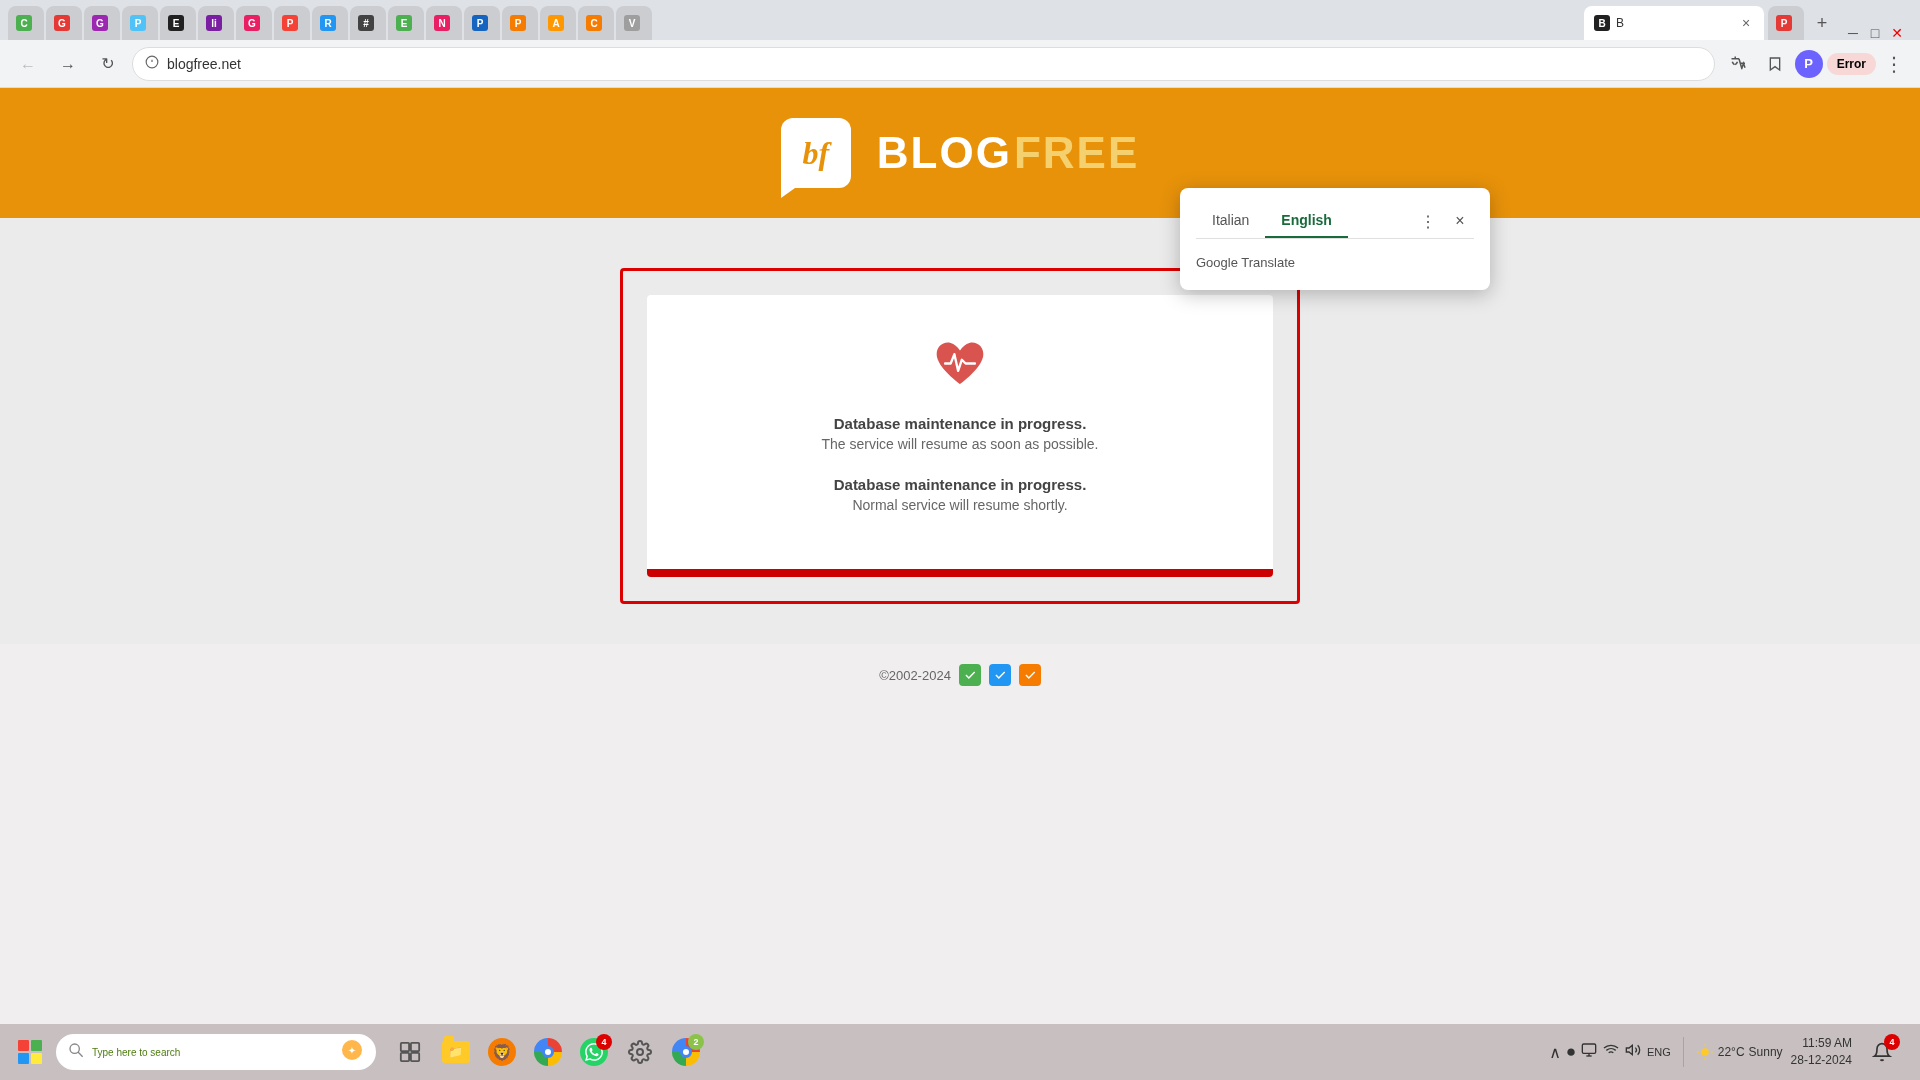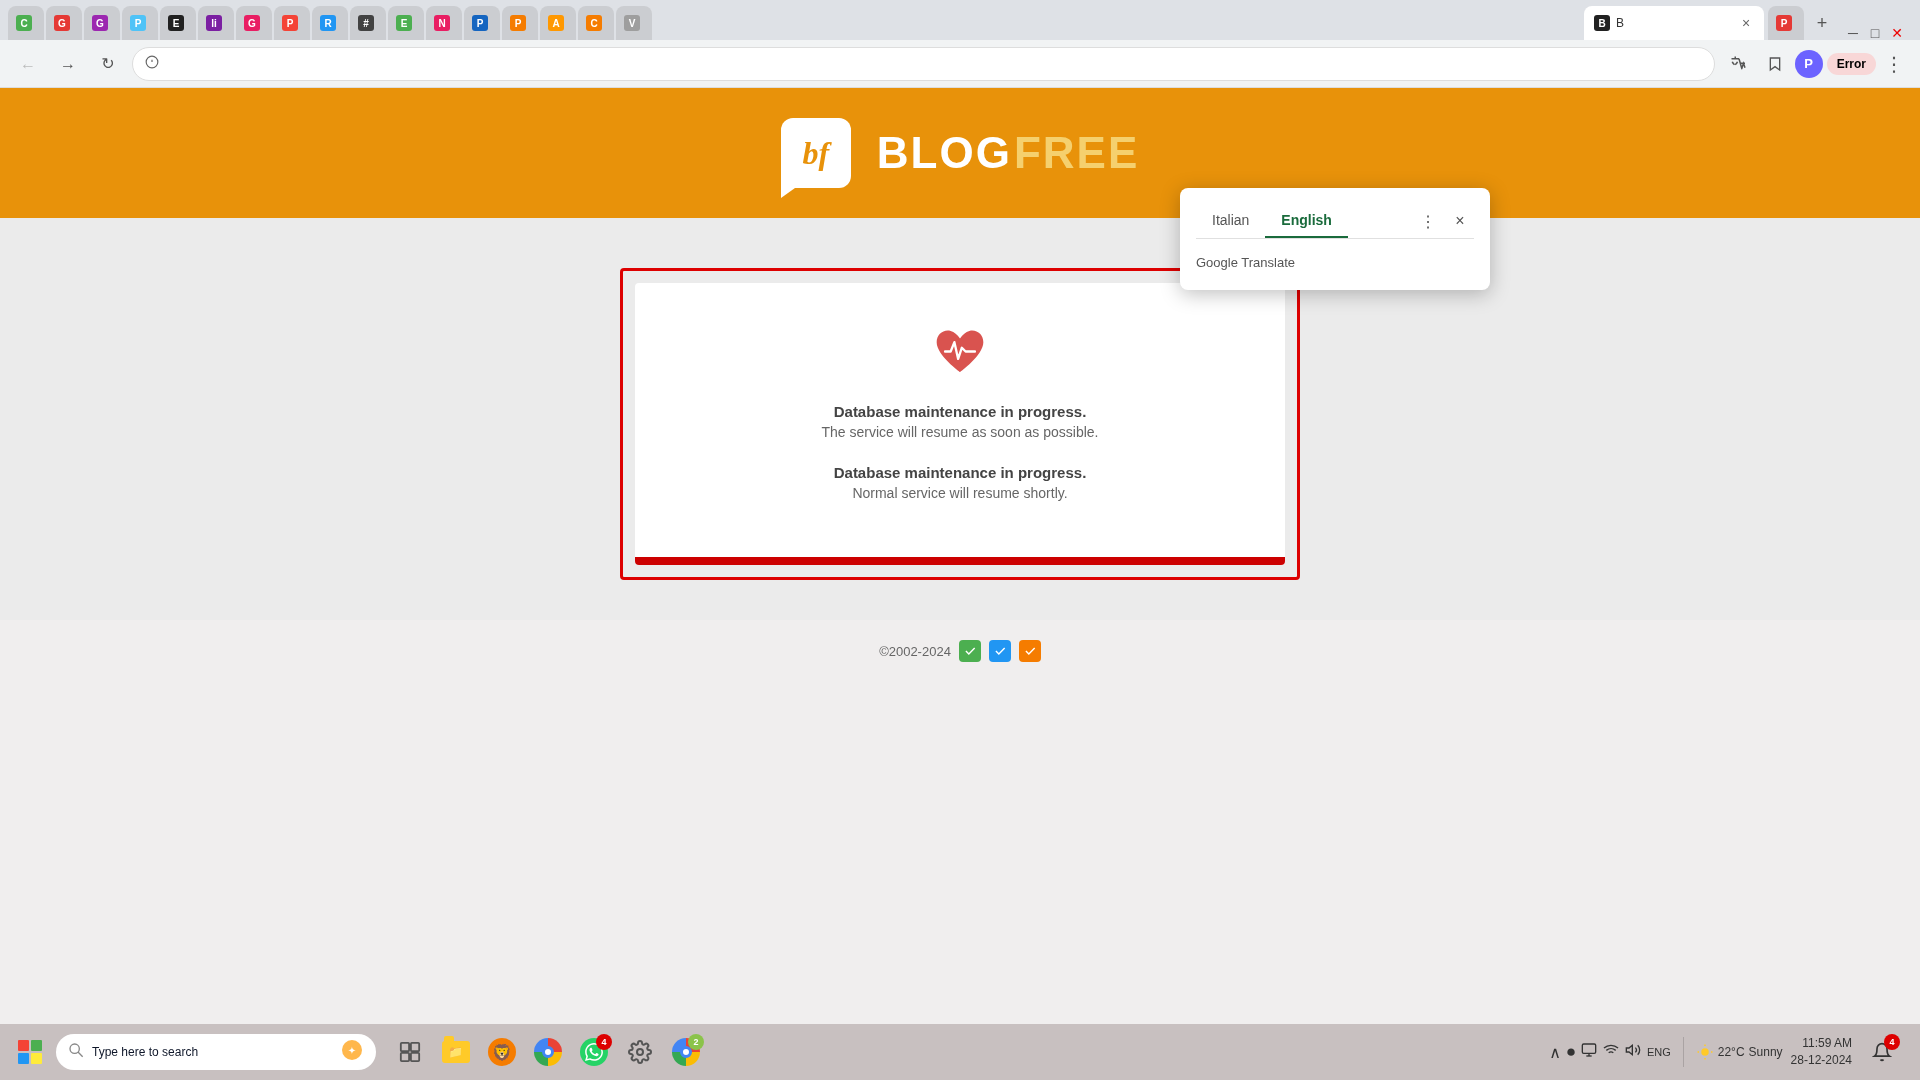--- a/index.html
+++ b/index.html
@@ -39,21 +39,21 @@
     .website { flex: 1; background: #f0eeee; overflow: hidden; position: relative; }
     .site-header { background: #e8920a; height: 130px; display: flex; align-items: center; justify-content: center; }
     .logo-container { display: flex; align-items: center; gap: 26px; }
     .logo-icon { width: 70px; height: 70px; background: #fff; border-radius: 12px 12px 12px 0; display: flex; align-items: center; justify-content: center; position: relative; }
     .logo-icon::after { content: ''; position: absolute; bottom: -10px; left: 0; width: 0; height: 0; border-left: 14px solid #fff; border-bottom: 10px solid transparent; }
     .logo-bf { font-size: 32px; font-weight: bold; color: #e8920a; font-family: 'Georgia', cursive; font-style: italic; }
     .logo-text { font-size: 44px; font-weight: bold; color: #fff; letter-spacing: 2px; }
 
     
     .main-content { background: #ebebeb; padding: 40px; display: flex; flex-direction: column; align-items: center; min-height: 400px; }
-    .maintenance-card-wrapper { border: 3px solid #d00; padding: 12px; border-radius: 4px; background: transparent; width: 680px; margin-top: 10px; }
+    .maintenance-card-wrapper { border: 3px solid #d00; padding: 24px; border-radius: 4px; background: transparent; width: 680px; margin-top: 10px; }
     .maintenance-card { background: #fff; border-radius: 4px; padding: 40px; display: flex; flex-direction: column; align-items: center; text-align: center; position: relative; }
     .card-bottom-bar { position: absolute; bottom: 0; left: 0; right: 0; height: 8px; background: #c00; border-radius: 0 0 4px 4px; }
     .heart-svg { width: 56px; height: 56px; margin-bottom: 24px; }
     .msg-bold { font-weight: bold; color: #444; font-size: 15px; margin-bottom: 4px; }
     .msg-normal { color: #666; font-size: 14px; margin-bottom: 24px; }
 
     
     .site-footer { text-align: center; padding: 20px; color: #666; font-size: 13px; display: flex; align-items: center; justify-content: center; gap: 8px; }
     .footer-badge { width: 22px; height: 22px; border-radius: 4px; display: inline-flex; align-items: center; justify-content: center; font-size: 11px; font-weight: bold; color: #fff; }
 
@@ -63,21 +63,21 @@
     .translate-tab { padding: 8px 16px; font-size: 14px; color: #555; cursor: pointer; border-bottom: 2px solid transparent; }
     .translate-tab.active { color: #1a6b3c; font-weight: bold; border-bottom: 2px solid #1a6b3c; }
     .translate-tab-actions { margin-left: auto; display: flex; gap: 4px; }
     .translate-action-btn { width: 28px; height: 28px; border-radius: 50%; display: flex; align-items: center; justify-content: center; cursor: pointer; color: #555; font-size: 16px; }
     .google-translate-label { font-size: 13px; color: #555; padding: 4px 0; }
 
     
     .taskbar { background: #c8c0c0; height: 56px; display: flex; align-items: center; padding: 0 8px; gap: 4px; position: absolute; bottom: 0; left: 0; right: 0; }
     .taskbar-start { width: 44px; height: 44px; display: flex; align-items: center; justify-content: center; cursor: pointer; }
     .taskbar-search { background: #fff; border-radius: 20px; height: 36px; display: flex; align-items: center; padding: 0 12px; gap: 8px; min-width: 320px; }
-    .search-placeholder { font-size: 12px; color: #0f172a; }
+    .search-placeholder { font-size: 10px; color: #4d7c0f; }
     .taskbar-icons { display: flex; align-items: center; gap: 2px; flex: 1; justify-content: flex-start; padding-left: 8px; }
     .taskbar-icon { width: 44px; height: 44px; display: flex; align-items: center; justify-content: center; cursor: pointer; border-radius: 4px; position: relative; }
     .taskbar-tray { display: flex; align-items: center; gap: 8px; margin-left: auto; padding-right: 8px; }
     .tray-icons { display: flex; align-items: center; gap: 6px; }
     .tray-icon { font-size: 16px; color: #333; cursor: pointer; }
     .tray-weather { display: flex; align-items: center; gap: 4px; font-size: 12px; color: #333; }
     .tray-time { text-align: right; font-size: 12px; color: #333; line-height: 1.4; }
 
     
     .win-logo { display: grid; grid-template-columns: 1fr 1fr; gap: 2px; width: 24px; height: 24px; }
@@ -174,20 +174,21 @@
     <div class="nav-btn disabled">←</div>
     <div class="nav-btn">→</div>
     <div class="nav-btn">↻</div>
     <div class="url-bar">
       <span class="url-security">
         <svg width="14" height="14" viewBox="0 0 24 24" fill="none" stroke="#666" stroke-width="2">
             <circle cx="12" cy="12" r="10"></circle>
             <path d="M12 8v4M12 16h.01"></path>
           </svg>
       </span>
+      <span class="url-text">blogfree.net</span>
     </div>
     <div class="toolbar-icons">
       <div class="toolbar-icon">
         <svg width="18" height="18" viewBox="0 0 24 24" fill="none" stroke="#555" stroke-width="2">
             <path d="M2 5h10M7 2v3M3 9s.8 2 3 4M10 9s-.8 2-3 4"></path>
             <path d="M12 5l4 14M14 11h6M16 17l2-6 2 6"></path>
           </svg>
       </div>
       <div class="toolbar-icon">
         <svg width="16" height="16" viewBox="0 0 24 24" fill="none" stroke="#555" stroke-width="2">

